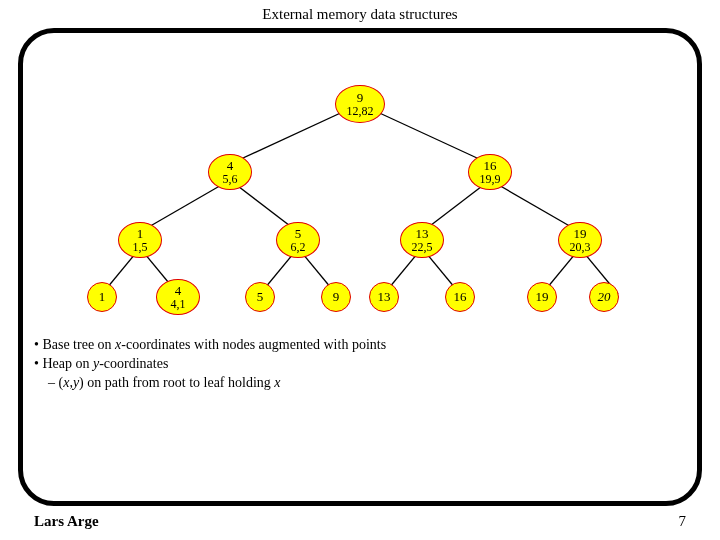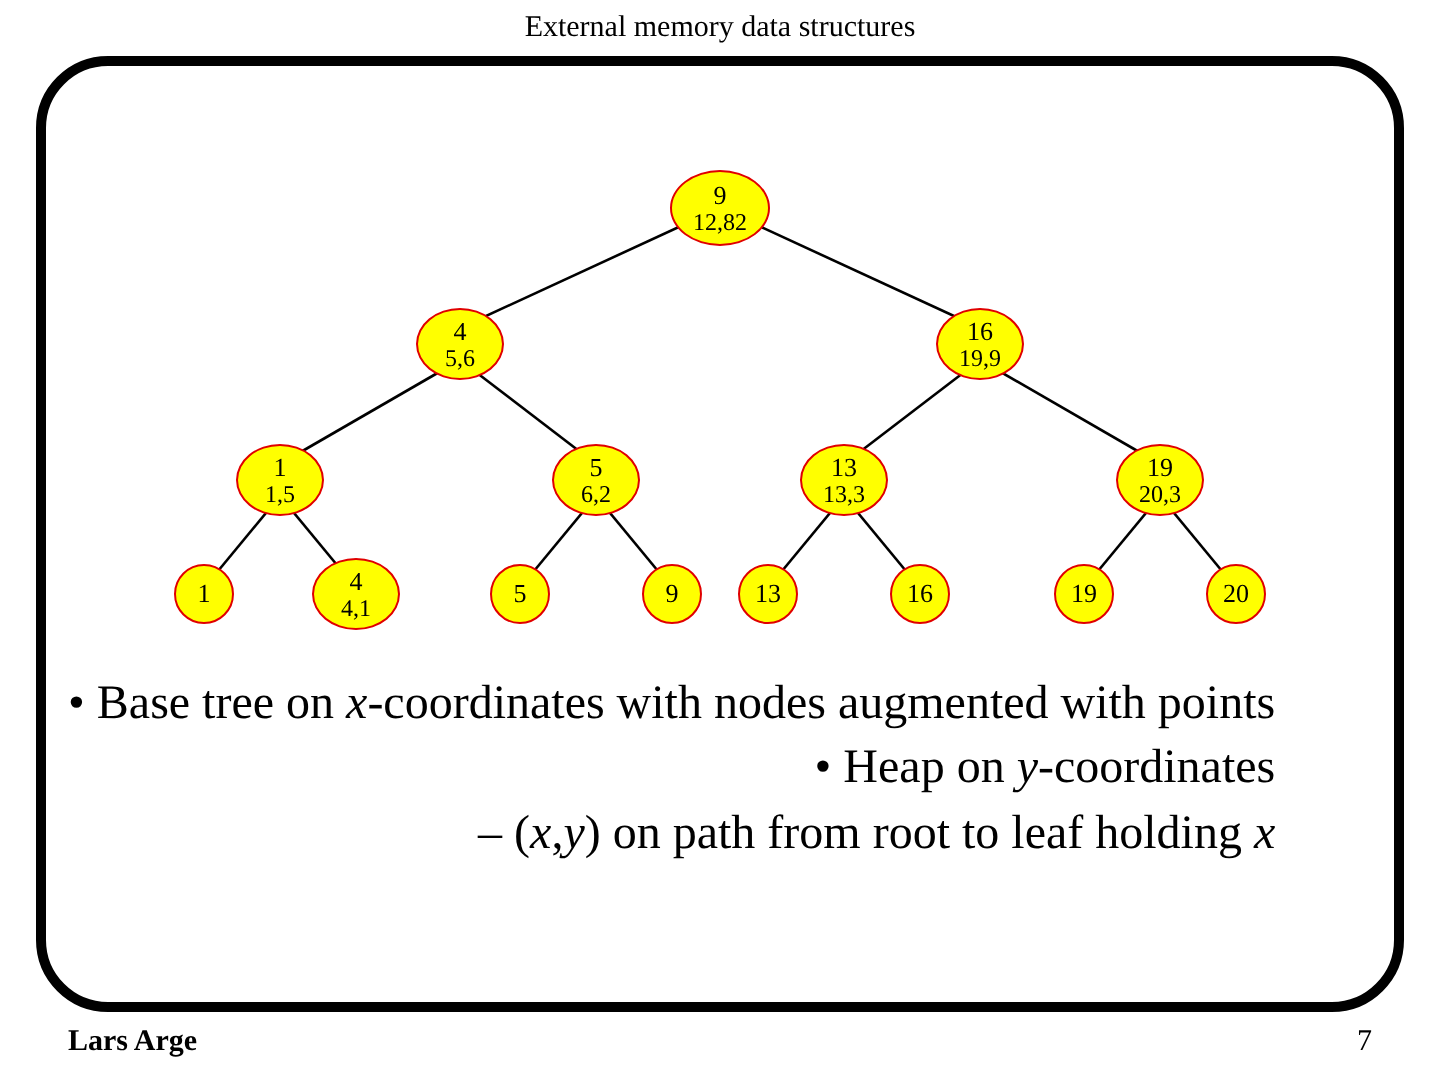--- a/index.html
+++ b/index.html
@@ -49,23 +49,22 @@
   .footer-right {
     position: absolute;
     bottom: 10px;
     right: 34px;
     font-size: 15px;
   }
   .bullets {
     position: absolute;
     top: 336px;
     left: 34px;
-    font-size: 24px;
+    font-size: 14px;
     line-height: 1.35;
-    text-align: right;
   }
   .bullets .row { white-space: pre; }
   .italic { font-style: italic; }
   .tree {
     position: absolute;
     left: 40px;
     top: 82px;
     width: 640px;
     height: 250px;
   }
@@ -151,21 +150,21 @@
     <div class="node internode" style="left:78px; top:140px;">
       <div class="k">1</div>
       <div class="p">1,5</div>
     </div>
     <div class="node internode" style="left:236px; top:140px;">
       <div class="k">5</div>
       <div class="p">6,2</div>
     </div>
     <div class="node internode" style="left:360px; top:140px;">
       <div class="k">13</div>
-      <div class="p">13,3</div>
+      <div class="p">22,5</div>
     </div>
     <div class="node internode" style="left:518px; top:140px;">
       <div class="k">19</div>
       <div class="p">20,3</div>
     </div>
 
     <div class="node leafnode" style="left:47px; top:200px;">
       <div class="k">1</div>
     </div>
     <div class="node internode" style="left:116px; top:197px;">
@@ -180,21 +179,21 @@
     </div>
     <div class="node leafnode" style="left:329px; top:200px;">
       <div class="k">13</div>
     </div>
     <div class="node leafnode" style="left:405px; top:200px;">
       <div class="k">16</div>
     </div>
     <div class="node leafnode" style="left:487px; top:200px;">
       <div class="k">19</div>
     </div>
-    <div class="node leafnode" style="left:563px; top:200px;">
+    <div class="node leafnode" style="left:549px; top:200px;font-style:italic;">
       <div class="k">20</div>
     </div>
   </div>
 
   <div class="bullets">
     <div class="row"><span>• Base tree on </span><span class="italic">x</span><span>-coordinates with nodes augmented with points</span></div>
     <div class="row"><span>• Heap on </span><span class="italic">y</span><span>-coordinates</span></div>
     <div class="row"><span>    – (</span><span class="italic">x</span><span>,</span><span class="italic">y</span><span>) on path from root to leaf holding </span><span class="italic">x</span></div>
   </div>
 

